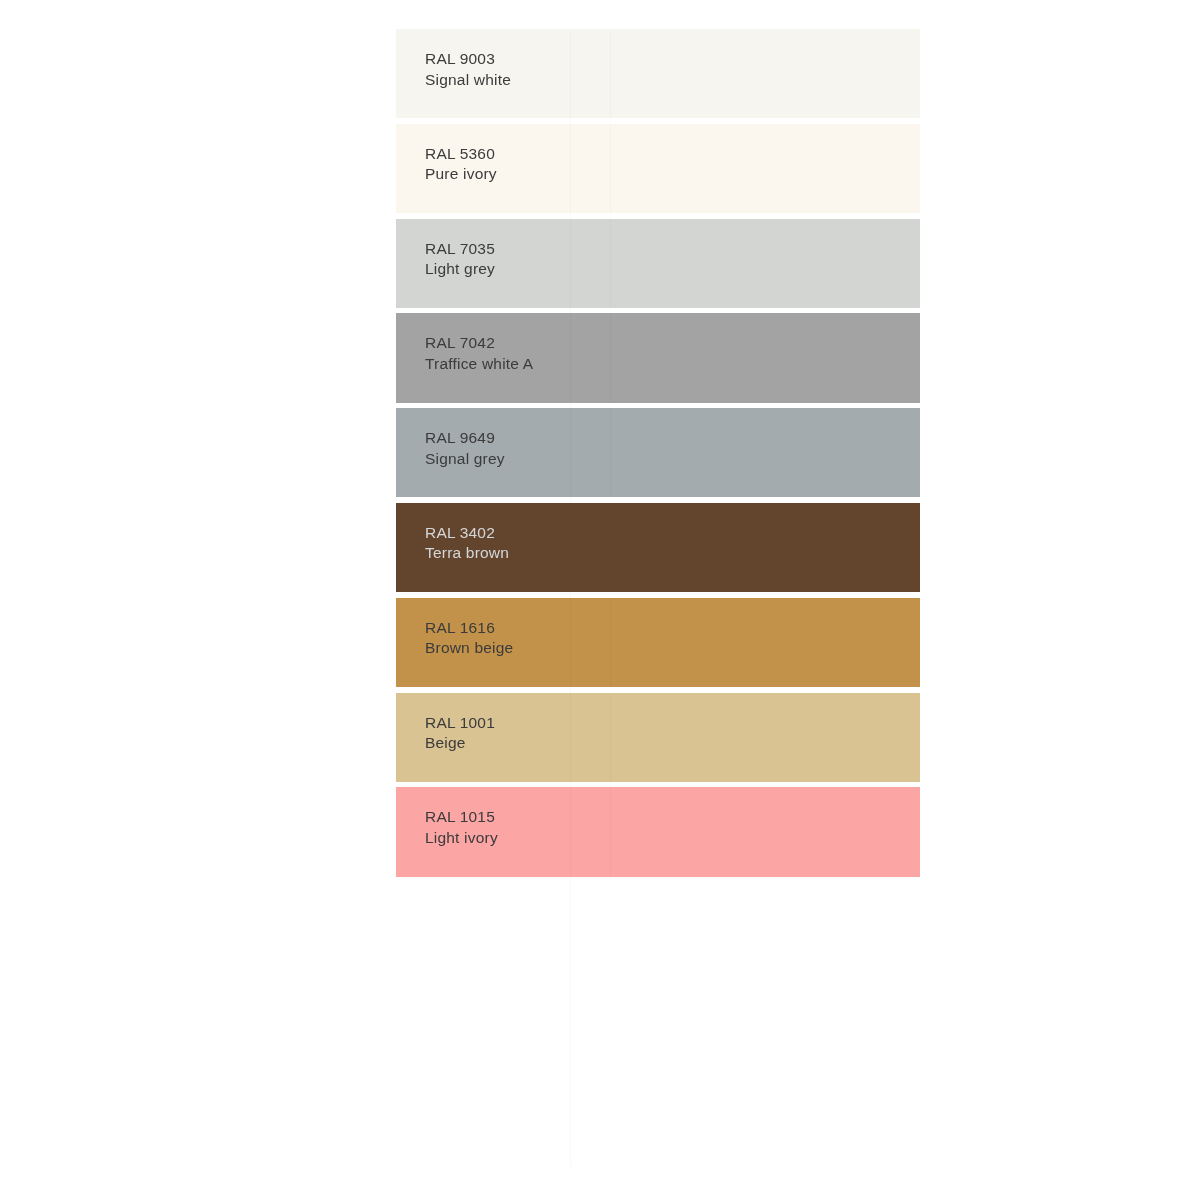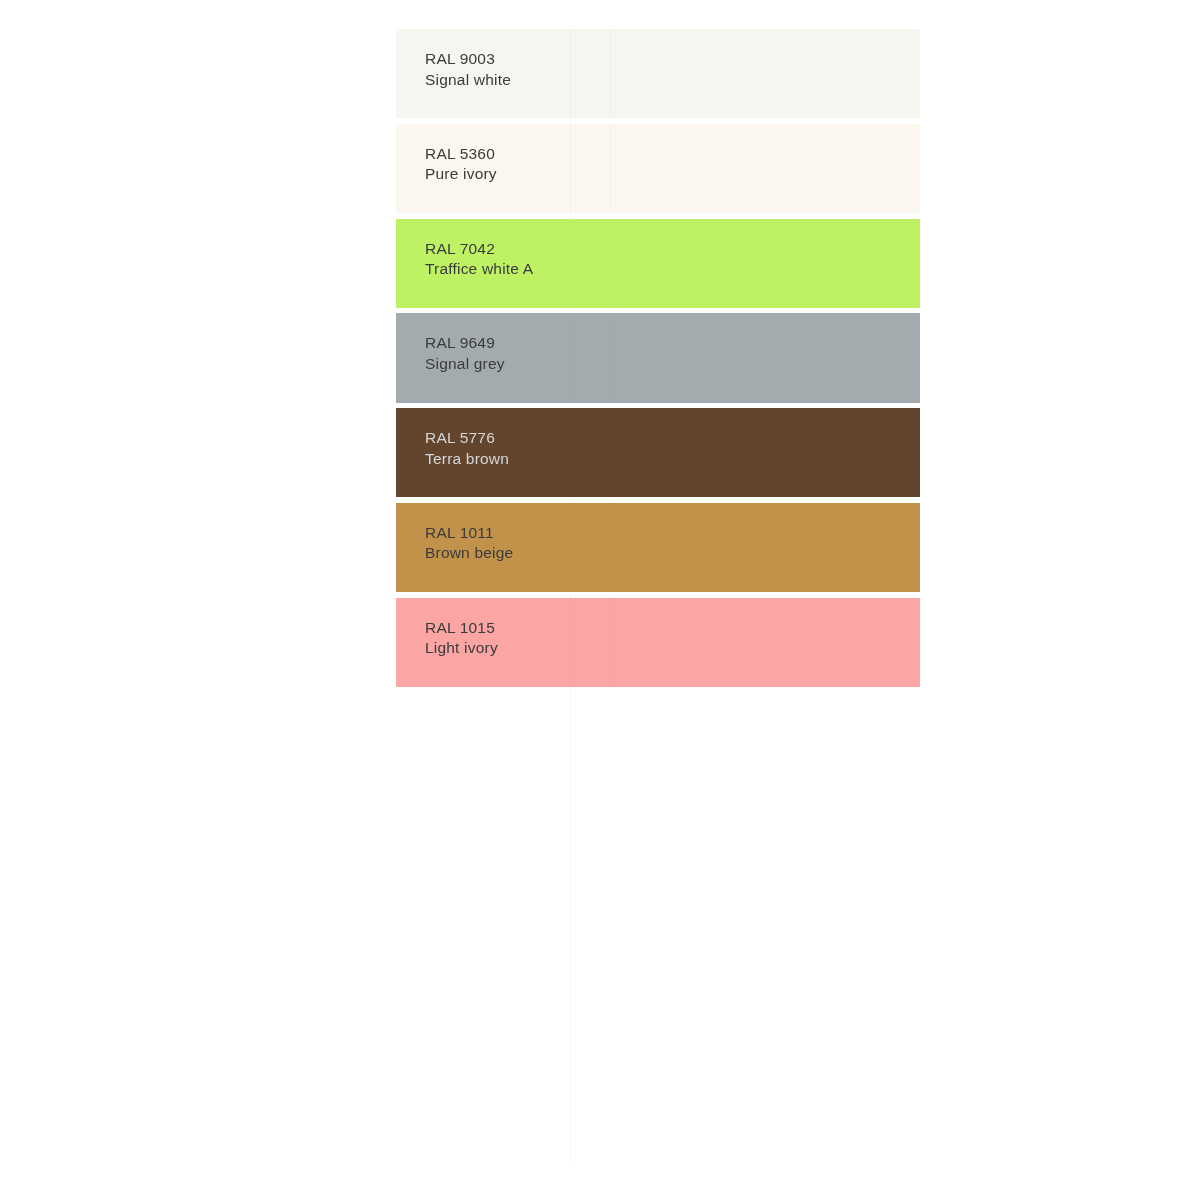--- a/index.html
+++ b/index.html
@@ -99,46 +99,60 @@
           <span class="ral-name">Signal white</span>
         </div>
       </div>
       <div class="swatch tone-dark" style="background: rgb(251, 247, 238);">
         <span class="seam"></span>
         <div class="swatch-text">
           <span class="ral-code">RAL 5360</span>
           <span class="ral-name">Pure ivory</span>
         </div>
       </div>
-      <div class="swatch tone-dark" style="background: #bef264;">
+      <div class="swatch tone-dark" style="background: rgb(211, 213, 211);">
+        <span class="seam"></span>
+        <div class="swatch-text">
+          <span class="ral-code">RAL 7035</span>
+          <span class="ral-name">Light grey</span>
+        </div>
+      </div>
+      <div class="swatch tone-dark" style="background: #a3a3a3;">
         <span class="seam"></span>
         <div class="swatch-text">
           <span class="ral-code">RAL 7042</span>
           <span class="ral-name">Traffice white A</span>
         </div>
       </div>
       <div class="swatch tone-dark" style="background: rgb(163, 171, 174);">
         <span class="seam"></span>
         <div class="swatch-text">
           <span class="ral-code">RAL 9649</span>
           <span class="ral-name">Signal grey</span>
         </div>
       </div>
       <div class="swatch tone-light" style="background: rgb(99, 69, 46);">
         <span class="seam"></span>
         <div class="swatch-text">
-          <span class="ral-code">RAL 5776</span>
+          <span class="ral-code">RAL 3402</span>
           <span class="ral-name">Terra brown</span>
         </div>
       </div>
       <div class="swatch tone-dark" style="background: rgb(194, 146, 74);">
         <span class="seam"></span>
         <div class="swatch-text">
-          <span class="ral-code">RAL 1011</span>
+          <span class="ral-code">RAL 1616</span>
           <span class="ral-name">Brown beige</span>
+        </div>
+      </div>
+      <div class="swatch tone-dark" style="background: rgb(217, 195, 146);">
+        <span class="seam"></span>
+        <div class="swatch-text">
+          <span class="ral-code">RAL 1001</span>
+          <span class="ral-name">Beige</span>
         </div>
       </div>
       <div class="swatch tone-dark" style="background: #fca5a5;">
         <span class="seam"></span>
         <div class="swatch-text">
           <span class="ral-code">RAL 1015</span>
           <span class="ral-name">Light ivory</span>
         </div>
       </div>
     </div>

